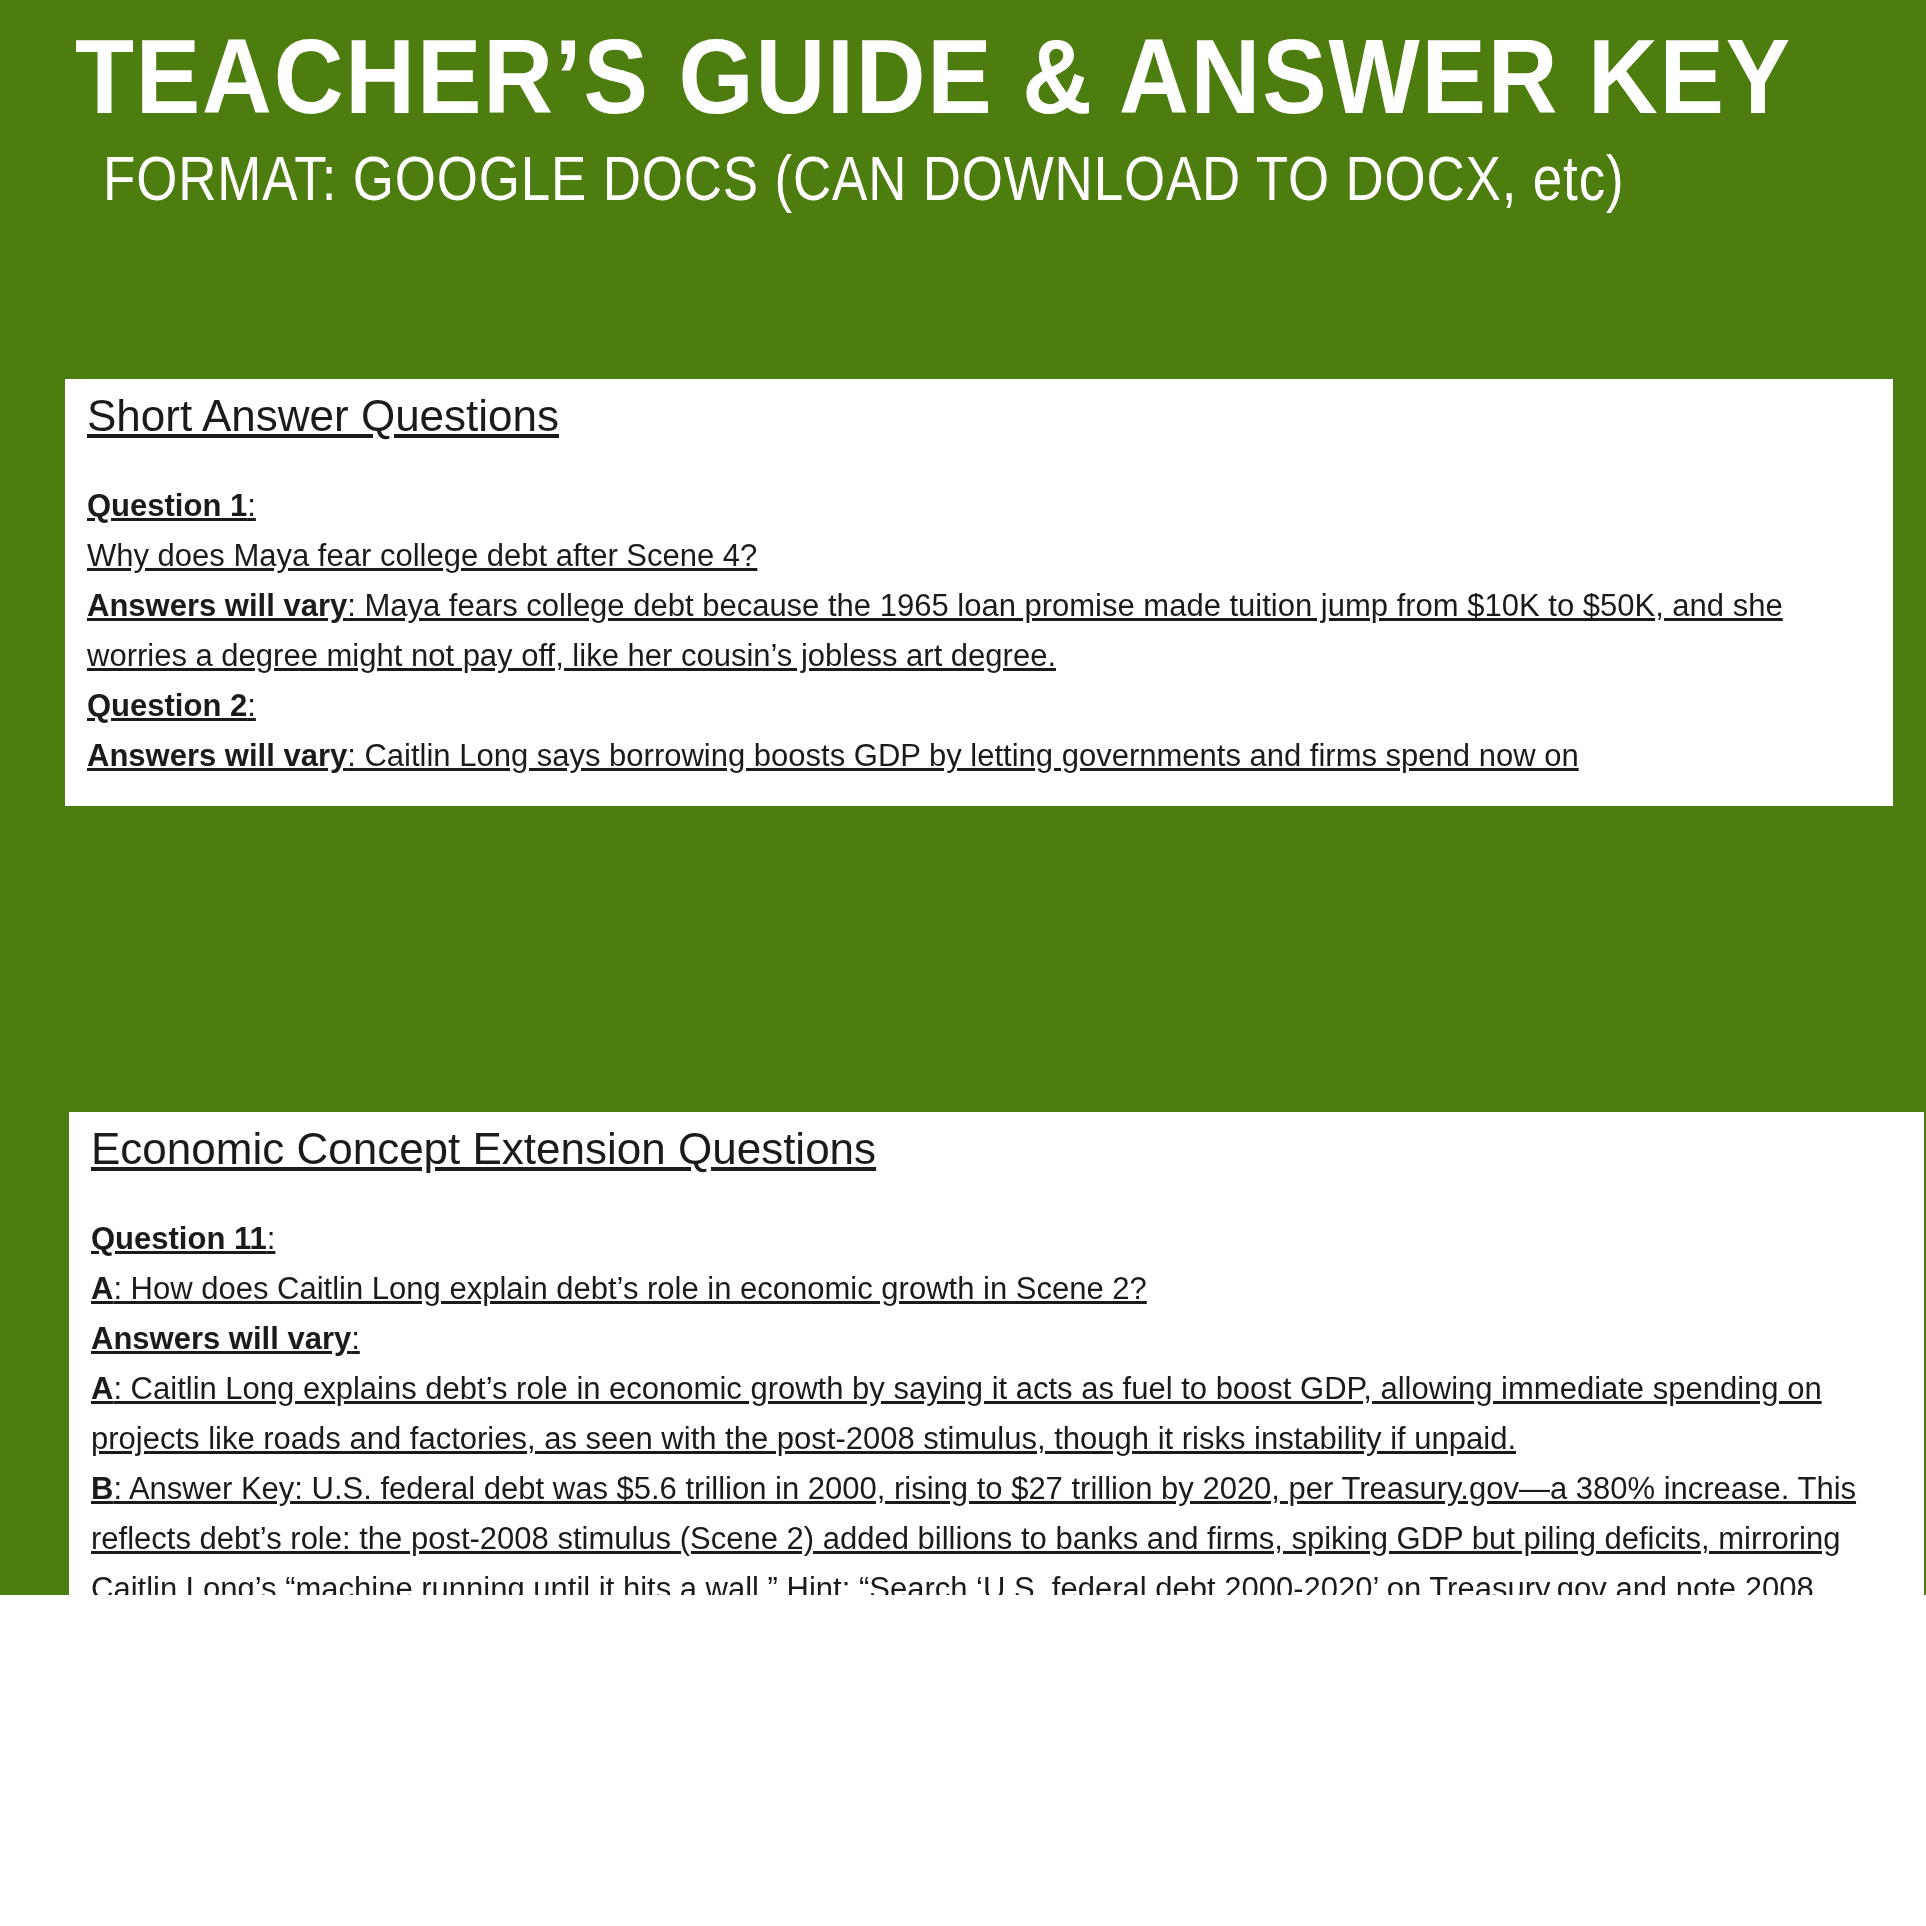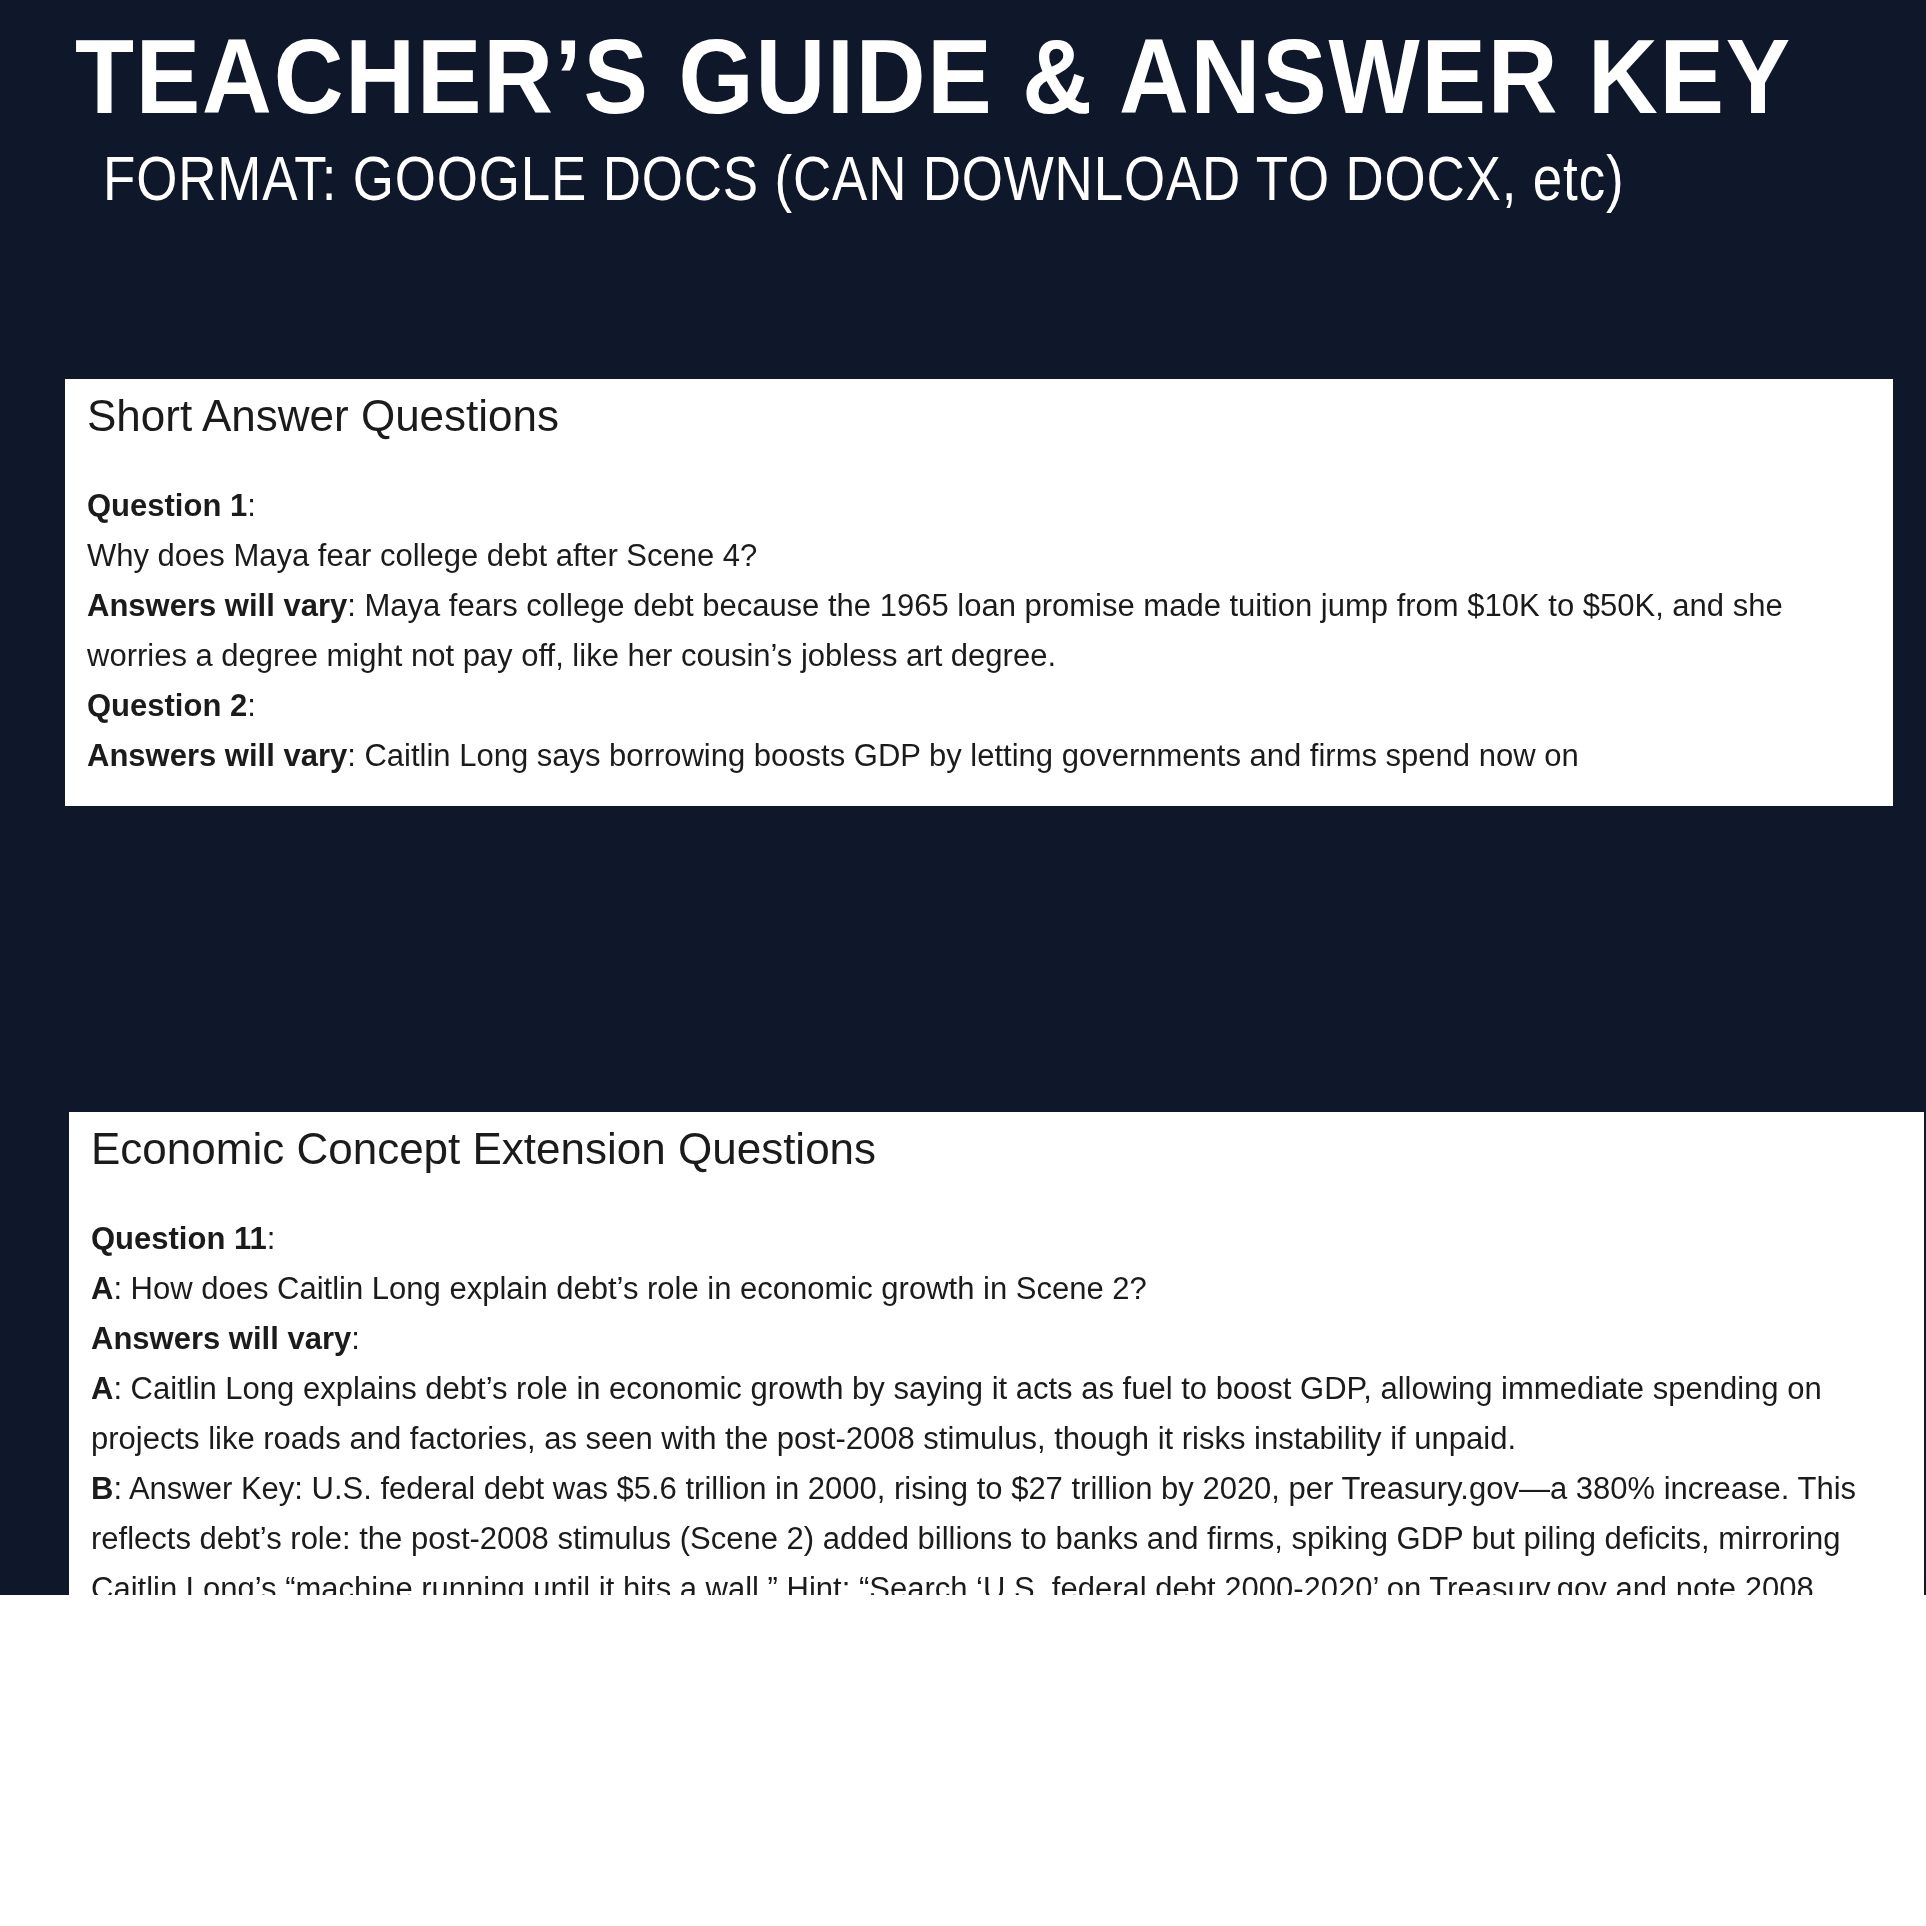--- a/index.html
+++ b/index.html
@@ -1,20 +1,20 @@
 <!DOCTYPE html>
 <html><head>
 <meta charset="utf-8">
 <style>
   html, body { margin: 0; padding: 0; }
   .canvas {
     position: relative;
     width: 1927px;
     height: 1595px;
-    background: #0f172a;
+    background: #4d7c0f;
     overflow: hidden;
     font-family: "Liberation Sans", sans-serif;
   }
   
   .banner-title {
     position: absolute;
     left: 75px;
     top: 22px;
     margin: 0;
     color: #FFFFFF;
@@ -40,20 +40,21 @@
     transform-origin: 0 0;
   }
   
   .doc {
     position: absolute;
     background: #FFFFFF;
     overflow: hidden;
     box-sizing: border-box;
     padding: 10px 22px;
     color: #1B1B1B;
+    text-decoration: underline;
   }
   .doc-1 {
     left: 65px;
     top: 379px;
     width: 1828px;
     height: 427px;
   }
   .doc-2 {
     left: 69px;
     top: 1112px;

